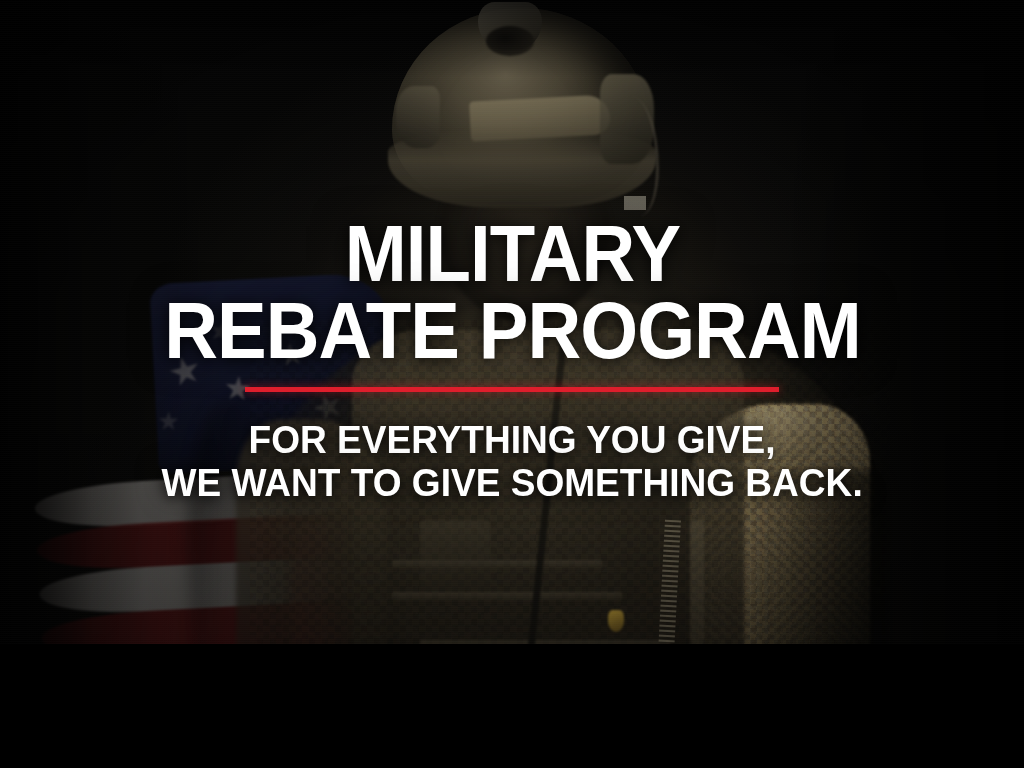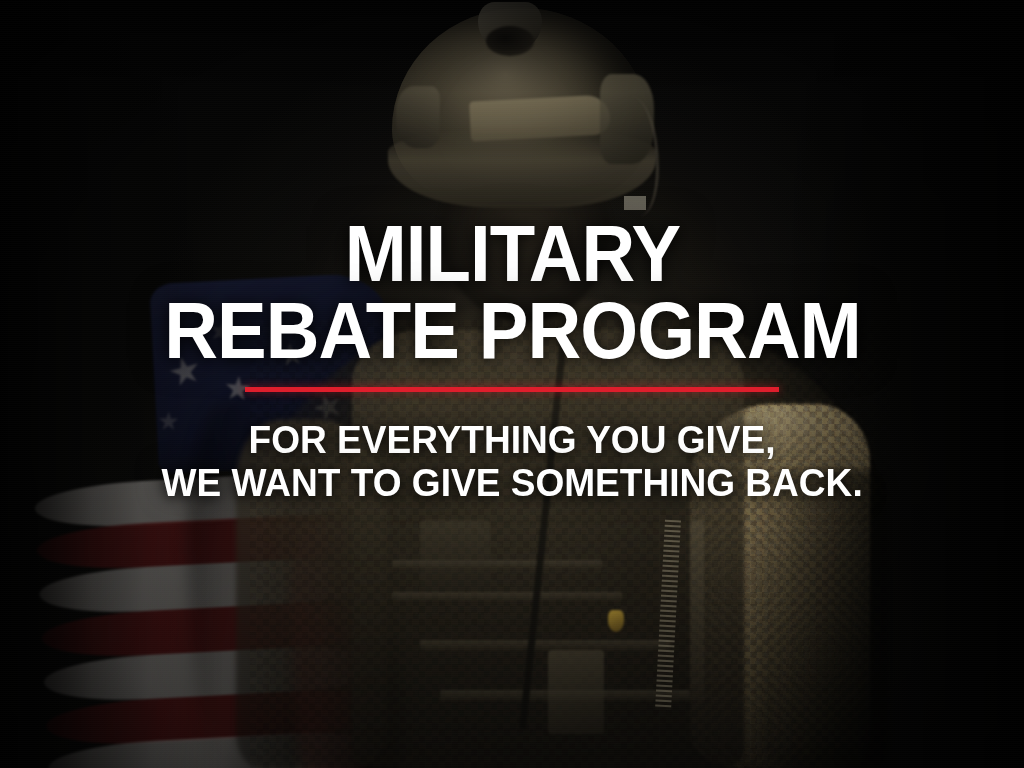--- a/index.html
+++ b/index.html
@@ -3,21 +3,21 @@
 <meta charset="utf-8">
 <style>
   html, body {
     margin: 0;
     padding: 0;
     background: #000;
   }
   #poster {
     position: relative;
     width: 1024px;
-    height: 768px;
+    height: 644px;
     overflow: hidden;
     background: #14532d;
     font-family: "Liberation Sans", sans-serif;
     -webkit-font-smoothing: antialiased;
   }
 
   
   .bg-layer { position: absolute; inset: 0; }
 
   

